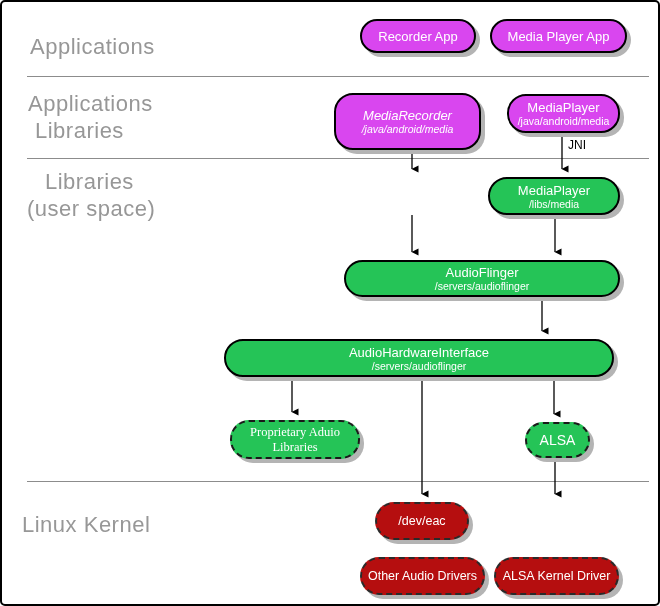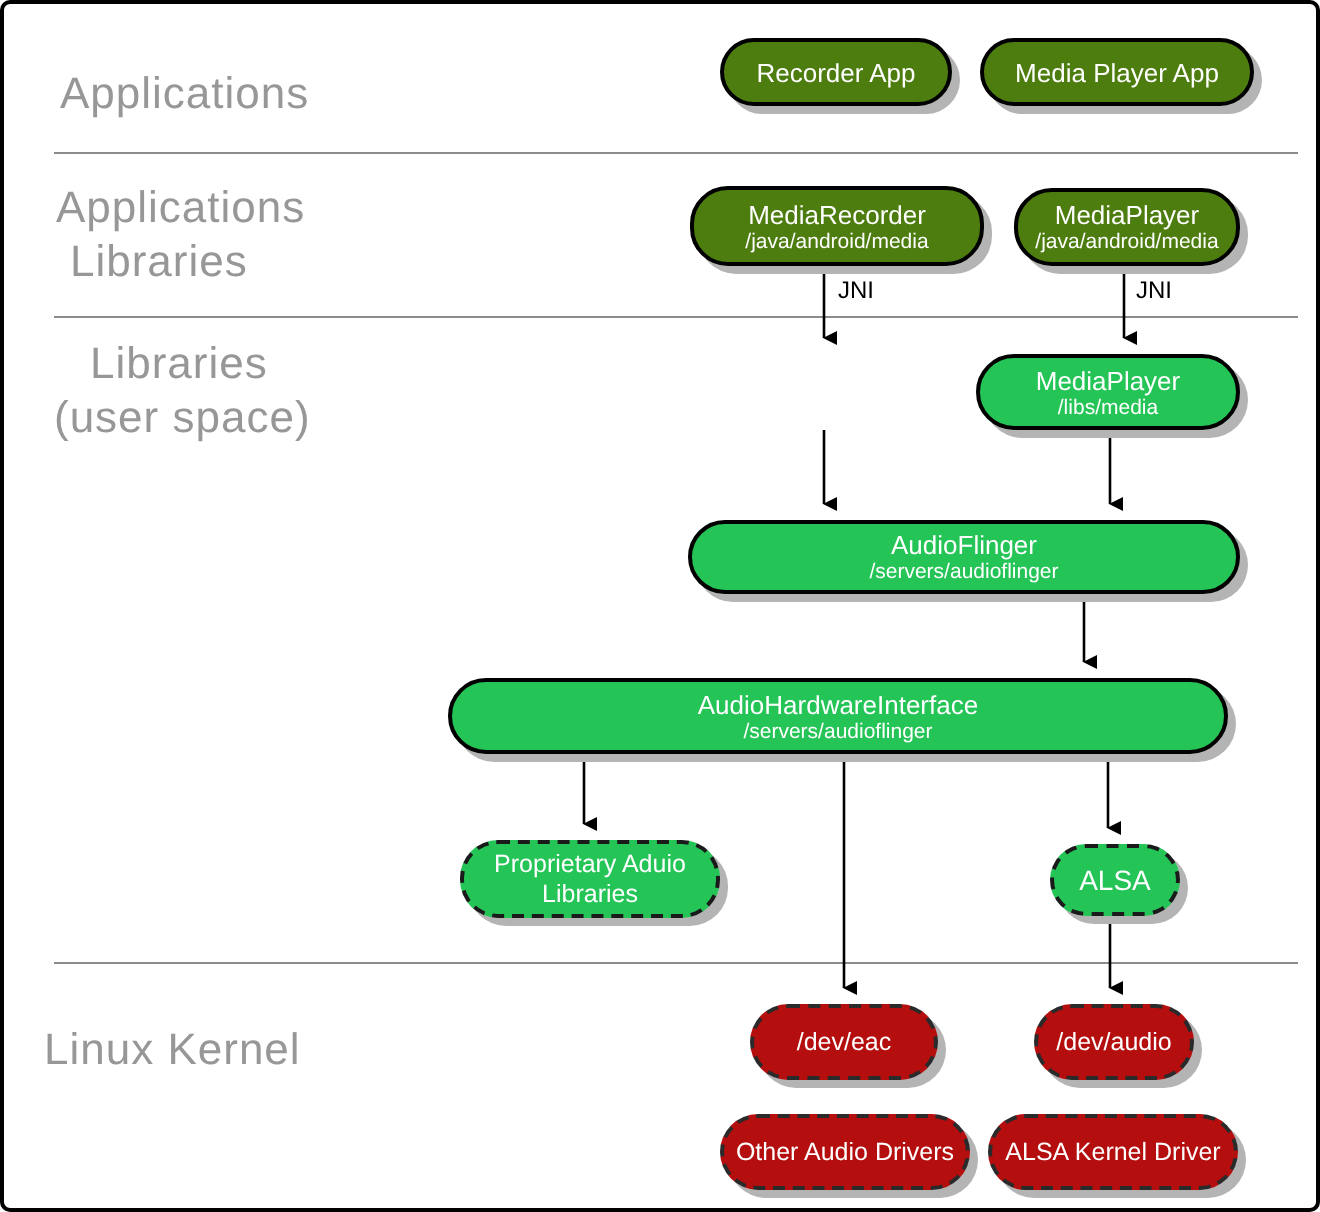--- a/index.html
+++ b/index.html
@@ -16,21 +16,21 @@
     position:absolute;left:25px;width:622px;height:1px;background:#8c8c8c;
   }
   .pill{
     position:absolute;box-sizing:border-box;border-radius:19px;
     display:flex;flex-direction:column;align-items:center;justify-content:center;
     color:#fff;text-align:center;
     box-shadow:4px 4px 0 0 #b4b4b4;
   }
   .pill .title{font-size:13px;line-height:15px;}
   .pill .subtitle{font-size:10.5px;line-height:12px;}
-  .blue{background:#4d7c0f;border:2px solid #000;}
+  .blue{background:#d946ef;border:2px solid #000;}
   .green{background:#25C457;border:2px solid #000;}
   .green-dashed{background:#25C457;border:2px dashed #1a1a1a;}
   .red-dashed{background:#B50E0F;border:2px dashed #2a2a2a;}
   .jni-label{position:absolute;color:#000;font-size:12px;font-weight:500;}
   #arrow-layer{position:absolute;left:0;top:0;width:660px;height:606px;pointer-events:none;}
   .small-title{font-size:12.5px;line-height:15px;}
   .alsa-title{font-size:14px;}
 </style>
 </head>
 <body>
@@ -76,21 +76,21 @@
   <div class="jni-label" style="left:566px;top:136px;">JNI</div>
 
   <div class="pill blue" style="left:358px;top:17px;width:116px;height:34px;">
     <div class="title">Recorder App</div>
   </div>
 
   <div class="pill blue" style="left:488px;top:17px;width:137px;height:34px;">
     <div class="title">Media Player App</div>
   </div>
 
-  <div class="pill blue" style="left:343px;top:91px;width:147px;height:40px;">
+  <div class="pill blue" style="left:332px;top:91px;width:147px;height:57px;font-style:italic;">
     <div class="title">MediaRecorder</div>
     <div class="subtitle">/java/android/media</div>
   </div>
 
   <div class="pill blue" style="left:505px;top:92px;width:113px;height:39px;">
     <div class="title">MediaPlayer</div>
     <div class="subtitle">/java/android/media</div>
   </div>
 
 
@@ -102,35 +102,32 @@
   <div class="pill green" style="left:342px;top:258px;width:276px;height:37px;">
     <div class="title">AudioFlinger</div>
     <div class="subtitle">/servers/audioflinger</div>
   </div>
 
   <div class="pill green" style="left:222px;top:337px;width:390px;height:38px;">
     <div class="title">AudioHardwareInterface</div>
     <div class="subtitle">/servers/audioflinger</div>
   </div>
 
-  <div class="pill green-dashed" style="left:228px;top:418px;width:130px;height:39px;">
+  <div class="pill green-dashed" style="left:228px;top:418px;width:130px;height:39px;font-family:Liberation Serif, serif;">
     <div class="small-title" style="width:112px;">Proprietary Aduio Libraries</div>
   </div>
 
   <div class="pill green-dashed" style="left:523px;top:420px;width:65px;height:36px;">
     <div class="alsa-title">ALSA</div>
   </div>
 
   <div class="pill red-dashed" style="left:373px;top:500px;width:94px;height:38px;">
     <div class="small-title">/dev/eac</div>
   </div>
 
-  <div class="pill red-dashed" style="left:515px;top:500px;width:80px;height:38px;">
-    <div class="small-title">/dev/audio</div>
-  </div>
 
   <div class="pill red-dashed" style="left:358px;top:555px;width:125px;height:38px;">
     <div class="small-title">Other Audio Drivers</div>
   </div>
 
   <div class="pill red-dashed" style="left:492px;top:555px;width:125px;height:38px;">
     <div class="small-title">ALSA Kernel Driver</div>
   </div>
 
 </div>

